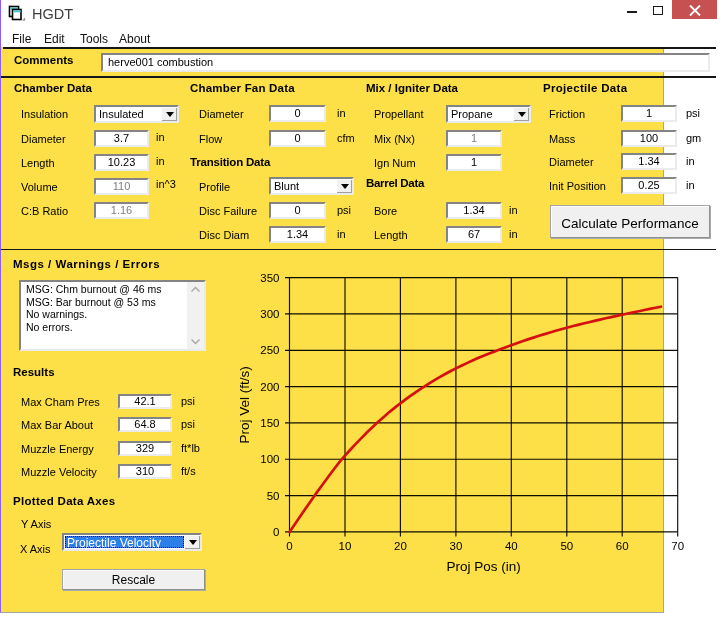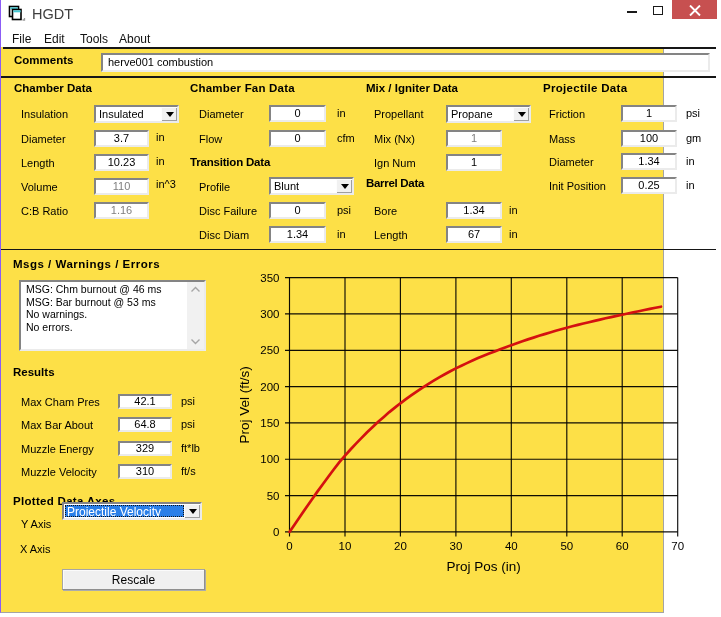--- a/index.html
+++ b/index.html
@@ -113,20 +113,21 @@
 <div class="lbl" style="left:685px;top:107px">psi</div>
 <div class="lbl" style="left:548px;top:133px">Mass</div>
 <div class="tb" style="left:620px;top:130px;width:56px;height:17px">100</div>
 <div class="lbl" style="left:685px;top:132px">gm</div>
 <div class="lbl" style="left:548px;top:156px">Diameter</div>
 <div class="tb" style="left:620px;top:153px;width:56px;height:17px">1.34</div>
 <div class="lbl" style="left:685px;top:155px">in</div>
 <div class="lbl" style="left:548px;top:180px">Init Position</div>
 <div class="tb" style="left:620px;top:177px;width:56px;height:17px">0.25</div>
 <div class="lbl" style="left:685px;top:179px">in</div>
+<div class="btn" style="left:549px;top:205px;width:160px;height:33px;font-size:13.5px;line-height:36px">Calculate Performance</div>
 
 <div class="hdr" style="left:12px;top:258px;letter-spacing:0.5px">Msgs / Warnings / Errors</div>
 <div class="tb left" style="left:18px;top:280px;width:187px;height:71px;text-align:left">
 <div style="padding:1px 0 0 0px;line-height:12.65px;font-size:10.5px">MSG: Chm burnout @ 46 ms<br>MSG: Bar burnout @ 53 ms<br>No warnings.<br>No errors.</div>
 <div style="position:absolute;right:0;top:0;bottom:0;width:17px;background:#f1f1f1">
 <svg width="17" height="67">
 <path d="M4.5 9.5 L8.5 5.5 L12.5 9.5" stroke="#a6a6a6" stroke-width="1.4" fill="none"></path>
 <path d="M4.5 57.5 L8.5 61.5 L12.5 57.5" stroke="#a6a6a6" stroke-width="1.4" fill="none"></path>
 </svg>
 </div>
@@ -141,21 +142,21 @@
 <div class="lbl" style="left:180px;top:418px">psi</div>
 <div class="lbl" style="left:20px;top:443px">Muzzle Energy</div>
 <div class="tb" style="left:117px;top:441px;width:54px;height:15px;line-height:11px">329</div>
 <div class="lbl" style="left:180px;top:442px">ft*lb</div>
 <div class="lbl" style="left:20px;top:466px">Muzzle Velocity</div>
 <div class="tb" style="left:117px;top:464px;width:54px;height:15px;line-height:11px">310</div>
 <div class="lbl" style="left:180px;top:465px">ft/s</div>
 
 <div class="hdr" style="left:12px;top:495px;letter-spacing:0.3px">Plotted Data Axes</div>
 <div class="lbl" style="left:20px;top:518px">Y Axis</div>
-<div class="combo" style="left:61px;top:502px;width:140px;height:18px">
+<div class="combo" style="left:61px;top:533px;width:140px;height:18px">
       <span class="sel" style="font-size:12px;line-height:14px">Projectile Velocity</span>
       <span class="cbtn"></span>
     </div>
 <div class="lbl" style="left:19px;top:543px">X Axis</div>
 <div class="btn" style="left:61px;top:569px;width:143px;height:21px;font-size:12px;line-height:20px">Rescale</div>
 <svg width="486" height="361" style="position:absolute;left:230px;top:252px">
 <g stroke="#000" stroke-width="1.15" stroke-opacity="0.95">
 <line x1="58.5" y1="25.6" x2="58.5" y2="284.4"></line>
 <line x1="114.0" y1="25.6" x2="114.0" y2="284.4"></line>
 <line x1="169.4" y1="25.6" x2="169.4" y2="284.4"></line>

